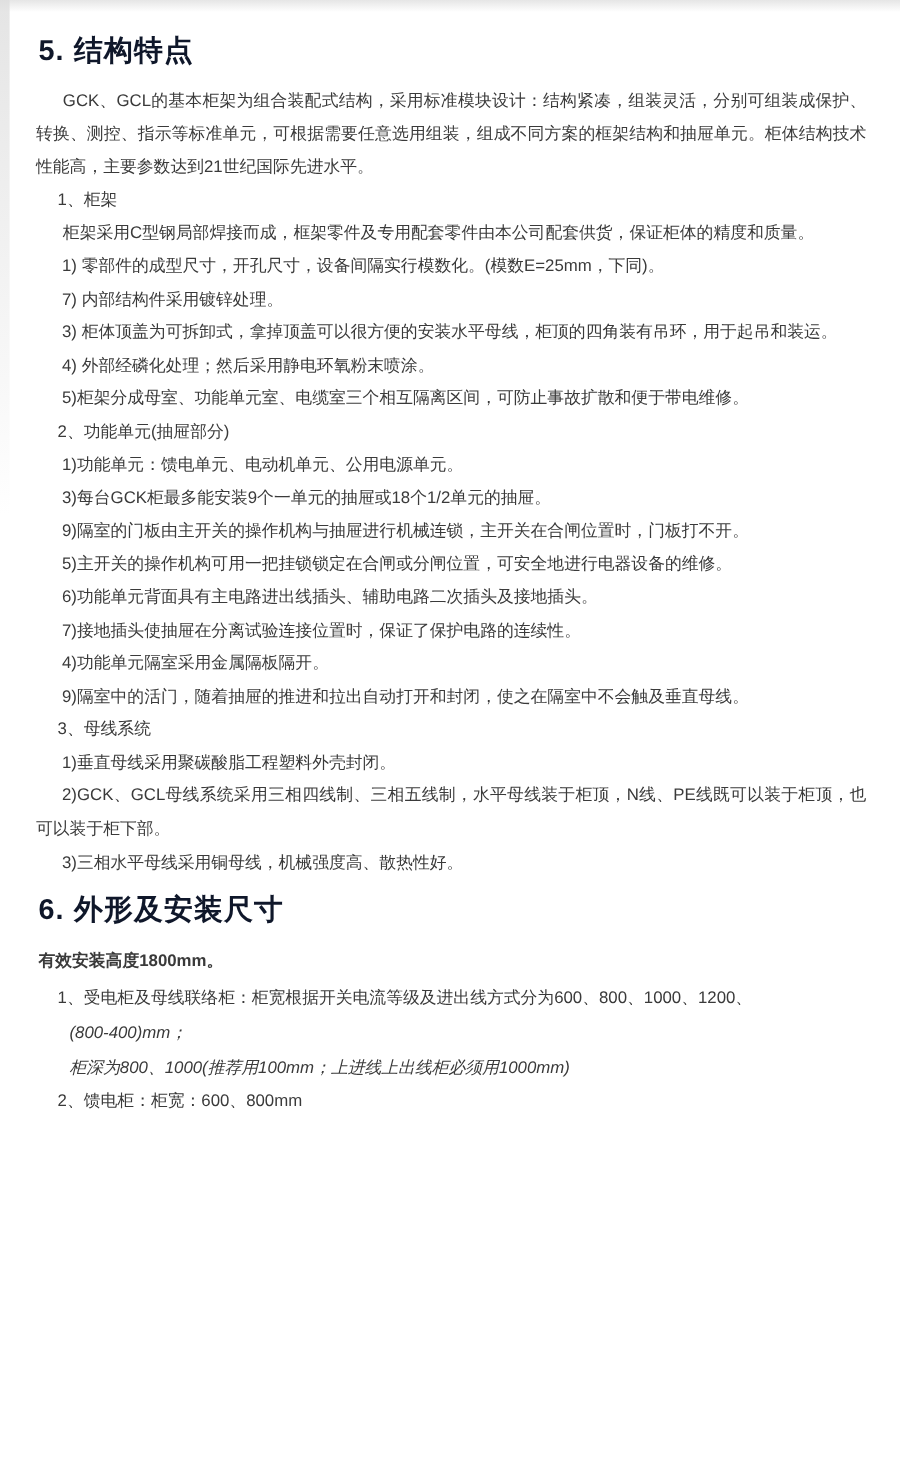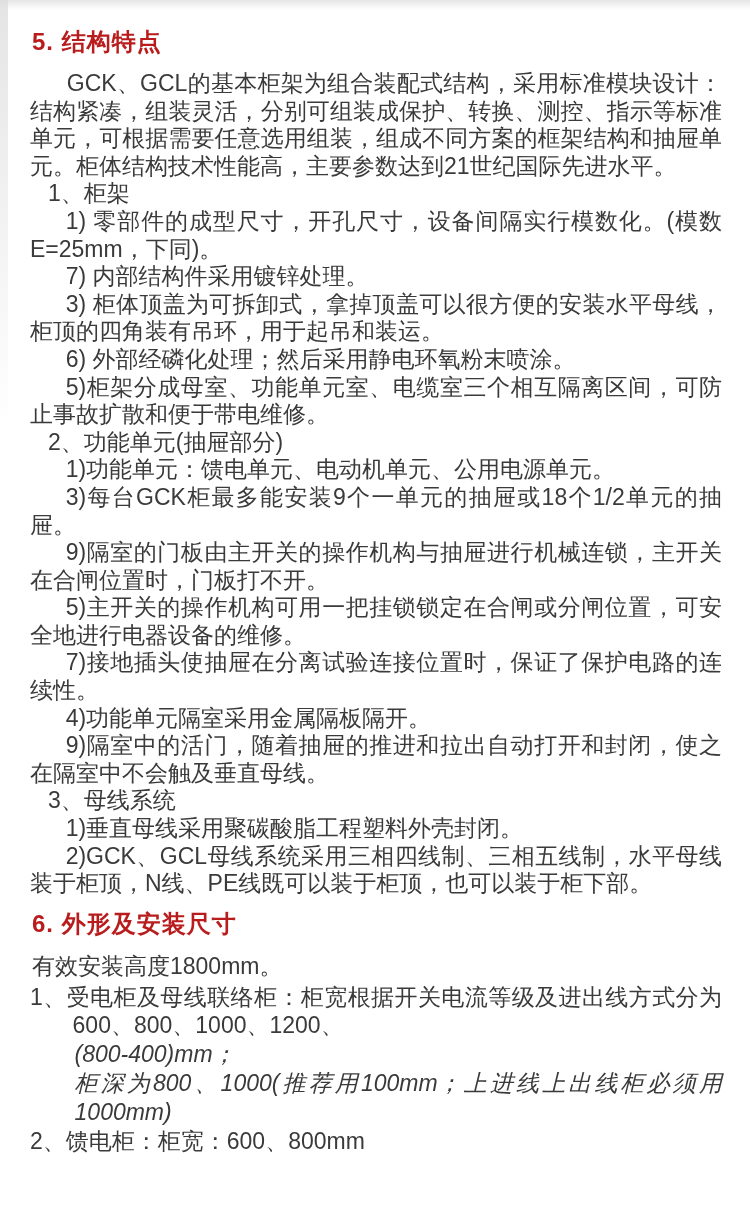--- a/index.html
+++ b/index.html
@@ -18,69 +18,72 @@
   }
   .edge-left{
     position:absolute;top:0;left:0;width:8px;height:430px;
     background:linear-gradient(180deg, rgba(222,222,222,.8), rgba(255,255,255,0));
     pointer-events:none;
   }
   .content{padding:16px 28px 0 30px;}
   .sec-heading{
     font-size:24px;
     font-weight:bold;
-    color:#b91c1c;
+    color:#0f172a;
     margin:10px 0 12px 2px;
     letter-spacing:1px;
   }
   .sec-heading.second{}
   p{
     margin:0;
-    font-size:23px;
+    font-size:14px;
     line-height:27.6px;
     text-align:justify;
   }
   .p-indent{text-indent:1.6em;}
   .item{margin-left:18px;}
   .sub{text-indent:1.55em;}
   .section6 p{line-height:28.8px;}
-  .note{font-weight:normal;margin:2px 0 2px 2px;}
-  .item6{margin-left:0;padding-left:1.85em;text-indent:-1.85em;}
+  .note{font-weight:bold;margin:2px 0 2px 2px;}
+  .item6{margin-left:18px;padding-left:1.85em;text-indent:-1.85em;}
   .cont6{margin-left:2px;padding-left:1.85em;font-style:italic;}
 </style>
 </head>
 <body>
 
 <div class="page">
   <div class="edge-top"></div>
   <div class="edge-left"></div>
 
   <div class="content">
 
     <div class="section5">
       <div class="sec-heading">5. 结构特点</div>
 
       <p class="p-indent">GCK、GCL的基本柜架为组合装配式结构，采用标准模块设计：结构紧凑，组装灵活，分别可组装成保护、转换、测控、指示等标准单元，可根据需要任意选用组装，组成不同方案的框架结构和抽屉单元。柜体结构技术性能高，主要参数达到21世纪国际先进水平。</p>
       <p class="item">1、柜架</p>
+      <p class="p-indent">柜架采用C型钢局部焊接而成，框架零件及专用配套零件由本公司配套供货，保证柜体的精度和质量。</p>
       <p class="sub">1) 零部件的成型尺寸，开孔尺寸，设备间隔实行模数化。(模数E=25mm，下同)。</p>
       <p class="sub">7) 内部结构件采用镀锌处理。</p>
       <p class="sub">3) 柜体顶盖为可拆卸式，拿掉顶盖可以很方便的安装水平母线，柜顶的四角装有吊环，用于起吊和装运。</p>
-      <p class="sub">6) 外部经磷化处理；然后采用静电环氧粉末喷涂。</p>
+      <p class="sub">4) 外部经磷化处理；然后采用静电环氧粉末喷涂。</p>
       <p class="sub">5)柜架分成母室、功能单元室、电缆室三个相互隔离区间，可防止事故扩散和便于带电维修。</p>
       <p class="item">2、功能单元(抽屉部分)</p>
       <p class="sub">1)功能单元：馈电单元、电动机单元、公用电源单元。</p>
       <p class="sub">3)每台GCK柜最多能安装9个一单元的抽屉或18个1/2单元的抽屉。</p>
       <p class="sub">9)隔室的门板由主开关的操作机构与抽屉进行机械连锁，主开关在合闸位置时，门板打不开。</p>
       <p class="sub">5)主开关的操作机构可用一把挂锁锁定在合闸或分闸位置，可安全地进行电器设备的维修。</p>
+      <p class="sub">6)功能单元背面具有主电路进出线插头、辅助电路二次插头及接地插头。</p>
       <p class="sub">7)接地插头使抽屉在分离试验连接位置时，保证了保护电路的连续性。</p>
       <p class="sub">4)功能单元隔室采用金属隔板隔开。</p>
       <p class="sub">9)隔室中的活门，随着抽屉的推进和拉出自动打开和封闭，使之在隔室中不会触及垂直母线。</p>
       <p class="item">3、母线系统</p>
       <p class="sub">1)垂直母线采用聚碳酸脂工程塑料外壳封闭。</p>
       <p class="sub">2)GCK、GCL母线系统采用三相四线制、三相五线制，水平母线装于柜顶，N线、PE线既可以装于柜顶，也可以装于柜下部。</p>
+      <p class="sub">3)三相水平母线采用铜母线，机械强度高、散热性好。</p>
     </div>
 
     <div class="section6">
       <div class="sec-heading second">6. 外形及安装尺寸</div>
 
       <p class="note">有效安装高度1800mm。</p>
       <p class="item6">1、受电柜及母线联络柜：柜宽根据开关电流等级及进出线方式分为600、800、1000、1200、</p>
       <p class="cont6">(800-400)mm；</p>
       <p class="cont6">柜深为800、1000(推荐用100mm；上进线上出线柜必须用1000mm)</p>
       <p class="item6">2、馈电柜：柜宽：600、800mm</p>

